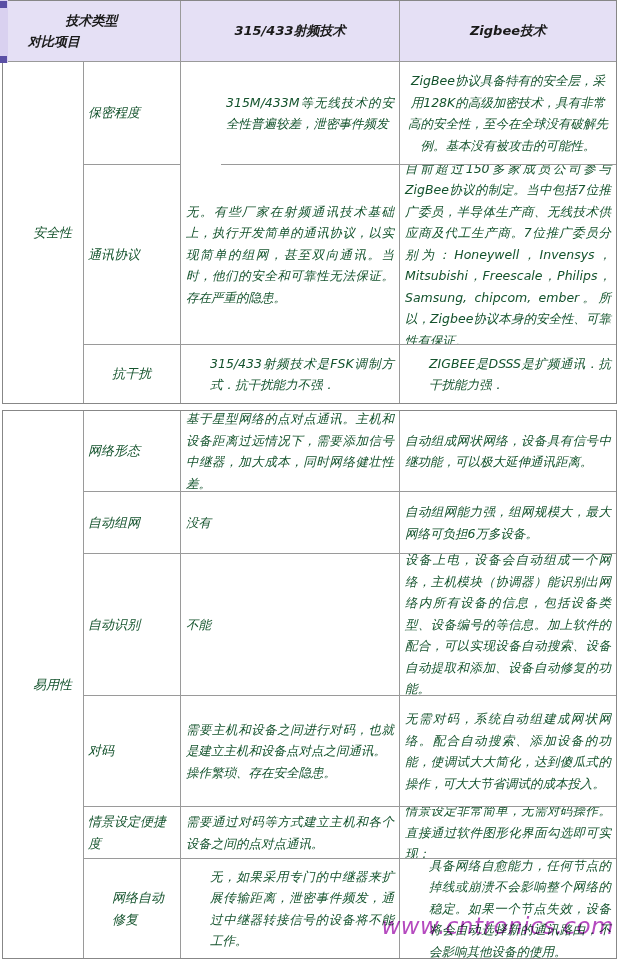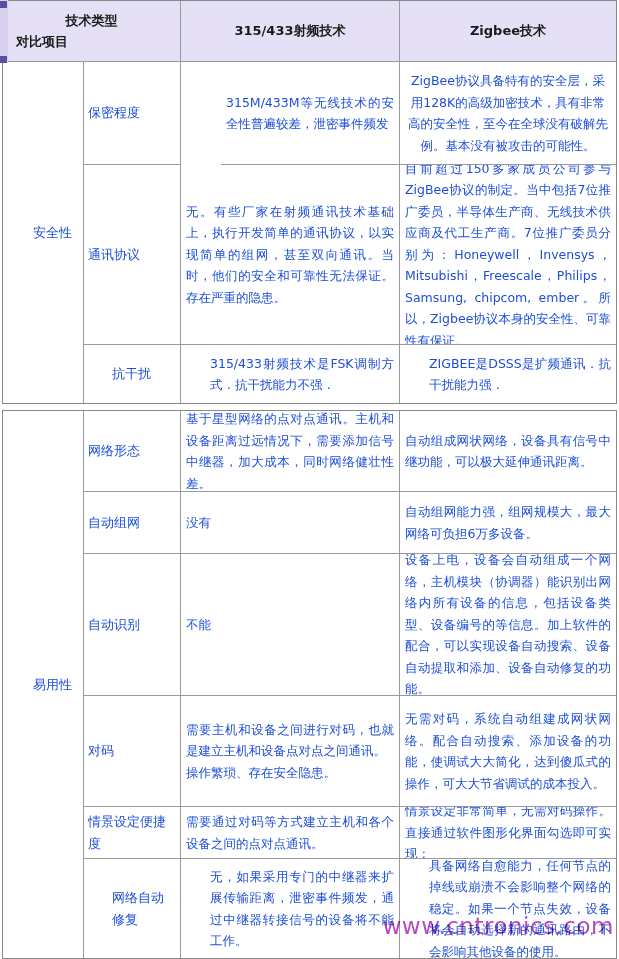--- a/index.html
+++ b/index.html
@@ -1,41 +1,42 @@
 <!DOCTYPE html>
 <html><head>
 <meta charset="utf-8">
 <style>
   html,body{margin:0;padding:0;background:#ffffff;}
   .stage{
     position:relative;width:619px;height:959px;overflow:hidden;background:#ffffff;
     font-family:"DejaVu Sans",sans-serif;
+    font-style:italic;
   }
   .tbl{
     position:absolute;left:2px;width:613px;display:grid;
     grid-template-columns:81px 97px 219px 1fr;
     border:1px solid #878787;background:#ffffff;
   }
   #sec0{top:0;grid-template-rows:61px 103px 180px 58px;}
   #sec1{top:410px;grid-template-rows:81px 62px 142px 111px 52px 99px;}
   .cell{
     border-right:1px solid #9a9a9a;border-bottom:1px solid #9a9a9a;
-    padding:3px 5px;font-size:12.5px;line-height:21.5px;color:#1d4ed8;
+    padding:3px 5px;font-size:12.5px;line-height:21.5px;color:#14532d;
     display:flex;align-items:center;box-sizing:border-box;overflow:hidden;
   }
   .cell>div{width:100%;}
   .no-r{border-right:none !important;}
   .no-b{border-bottom:none !important;margin-left:24px;}
   .hdr{background:#e5e0f5;font-weight:bold;font-size:13px;color:#1a1a1a;
        justify-content:center;text-align:center;}
   .hc1{grid-column:1/3;grid-row:1;}
   .hc2{grid-column:3;grid-row:1;}
   .hc3{grid-column:4;grid-row:1;border-right:none;}
   .corner-top{display:block;text-align:center;}
-  .corner-bottom{display:block;text-align:left;padding-left:8px;}
+  .corner-bottom{display:block;text-align:left;padding-left:20px;}
   .grp{font-size:13px;justify-content:flex-start;padding-left:6px;}
   .item{font-size:13px;padding-left:4px;}
   .body-txt{text-align:justify;white-space:pre-line;}
   .center-txt{text-align:center;white-space:normal;}
   .watermark{
     position:absolute;right:5px;bottom:20px;font-size:23px;letter-spacing:.5px;
     color:#a21caf;opacity:.8;mix-blend-mode:multiply;z-index:5;
     font-family:"DejaVu Sans",sans-serif;
   }
   .artifact-strip{position:absolute;left:0;top:0;width:8px;height:63px;background:#d9d1f0;z-index:3;}

